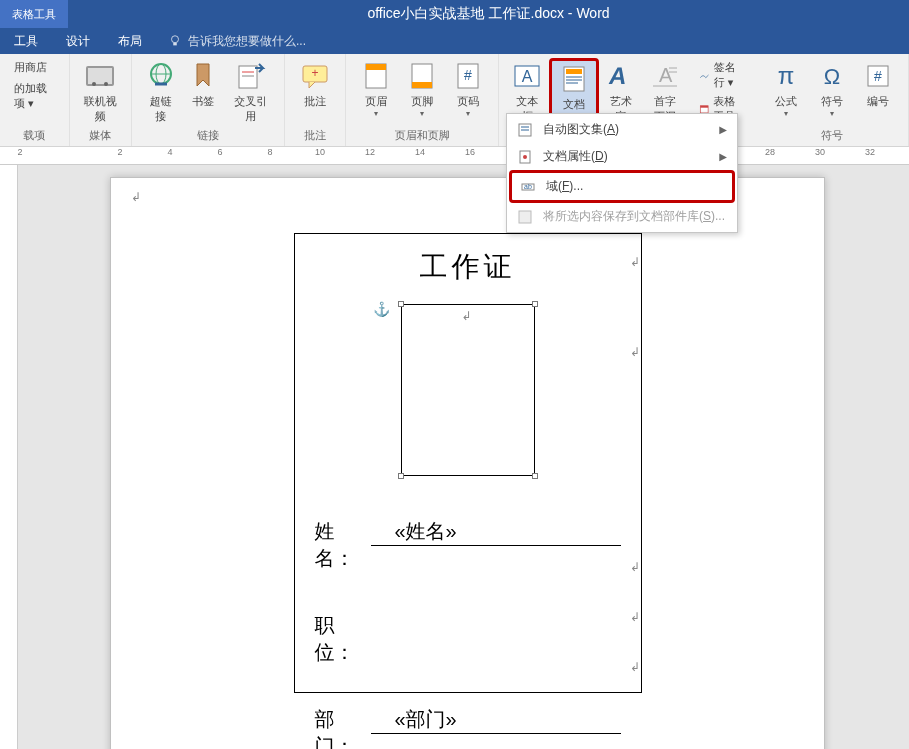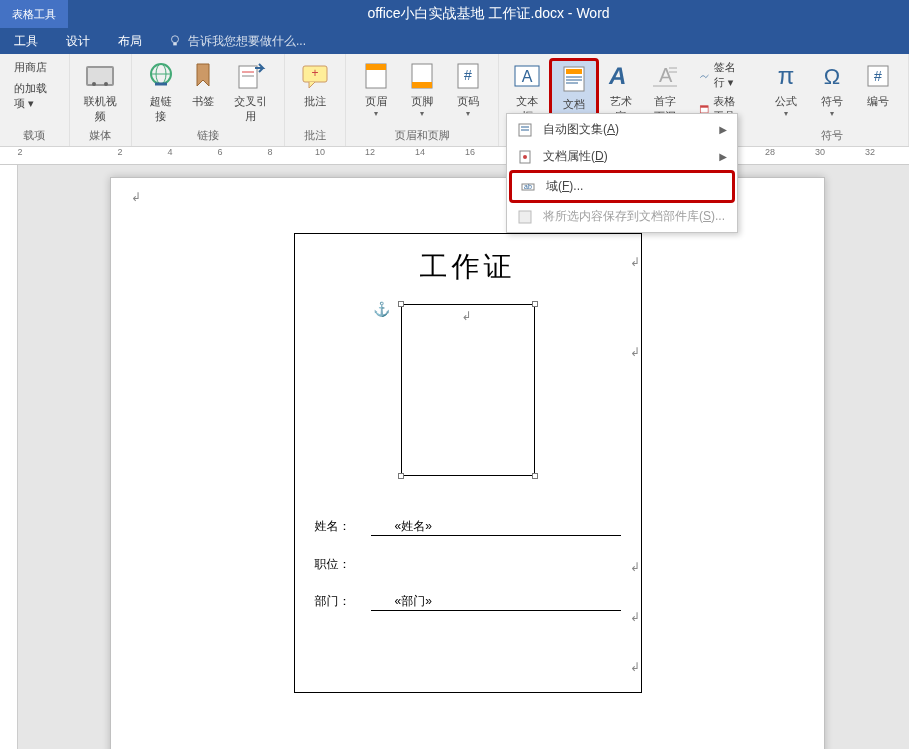--- a/index.html
+++ b/index.html
@@ -34,21 +34,21 @@
 
 .doc-content { padding: 20px 20px; }
 .card-frame { border: 1.5px solid #000; width: 348px; height: 460px; margin: 35px auto 0; padding: 14px 20px; position: relative; }
 .card-title { text-align: center; font-size: 28px; font-family: "SimSun", serif; letter-spacing: 4px; margin-bottom: 18px; }
 .photo-box { border: 1.2px solid #000; width: 134px; height: 172px; margin: 0 auto 30px; position: relative; }
 .handle { position: absolute; width: 6px; height: 6px; border: 1px solid #777; background: #fff; }
 .handle.tl { top: -4px; left: -4px; } .handle.tr { top: -4px; right: -4px; }
 .handle.bl { bottom: -4px; left: -4px; } .handle.br { bottom: -4px; right: -4px; }
 .anchor { position: absolute; left: -28px; top: -4px; font-size: 14px; color: #555; }
 .fields { margin-top: 42px; }
-.field-row { display: flex; align-items: baseline; margin-bottom: 20px; font-size: 12px; font-family: "SimSun", serif; }
+.field-row { display: flex; align-items: baseline; margin-bottom: 40px; font-size: 20px; font-family: "SimSun", serif; }
 .field-label { width: 56px; }
 .field-value { border-bottom: 1px solid #000; flex: 1; padding-left: 24px; }
 
 .dropdown-menu { position: absolute; left: 506px; top: 113px; width: 232px; background: #fff; border: 1px solid #c6c6c6; box-shadow: 2px 2px 6px rgba(0,0,0,0.2); z-index: 100; font-size: 12px; padding: 2px; }
 .menu-item { display: flex; align-items: center; padding: 5px 8px; cursor: pointer; color: #444; gap: 10px; }
 .menu-item.disabled { color: #a0a0a0; cursor: default; }
 .menu-icon { width: 16px; height: 16px; display: flex; align-items: center; justify-content: center; }
 .menu-arrow { margin-left: auto; font-size: 10px; color: #666; }
 .menu-underline { text-decoration: underline; }
 

